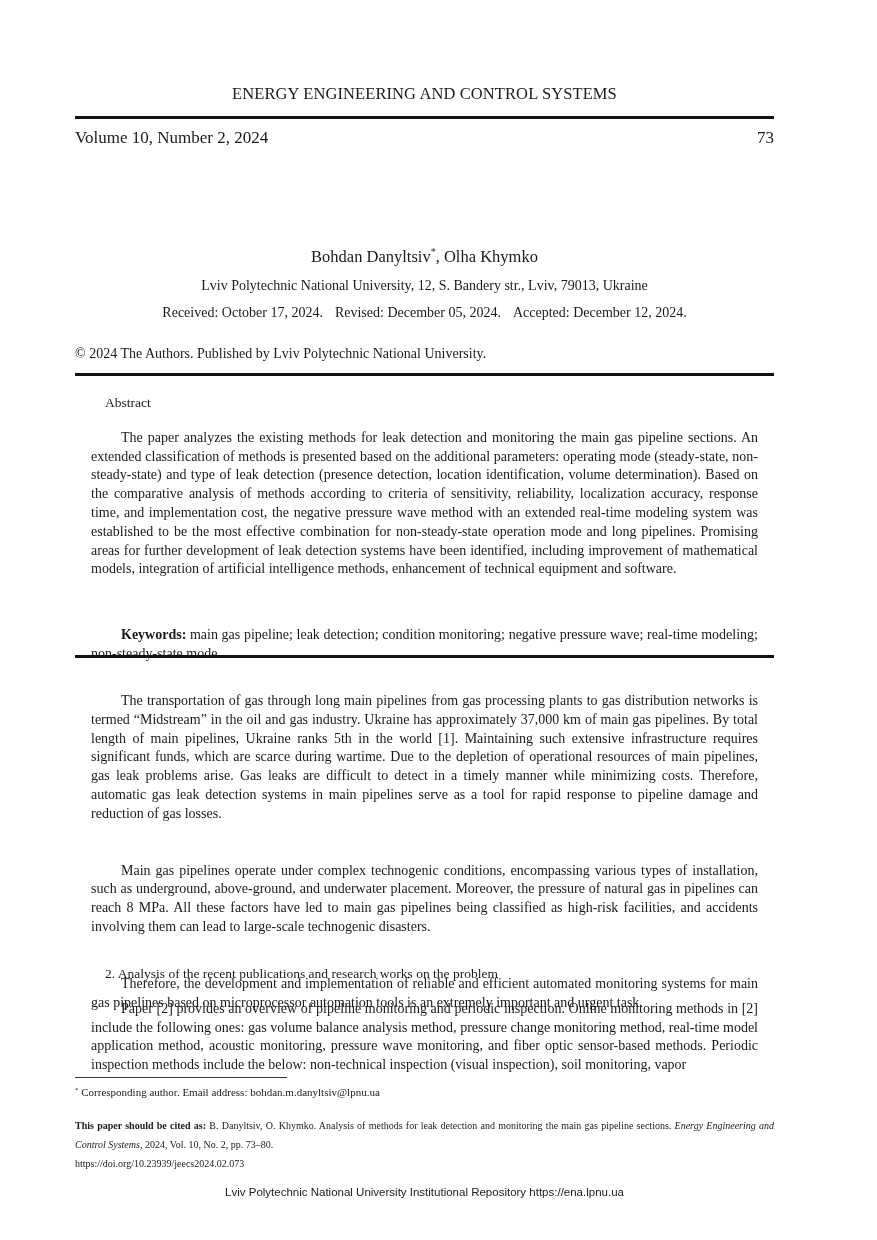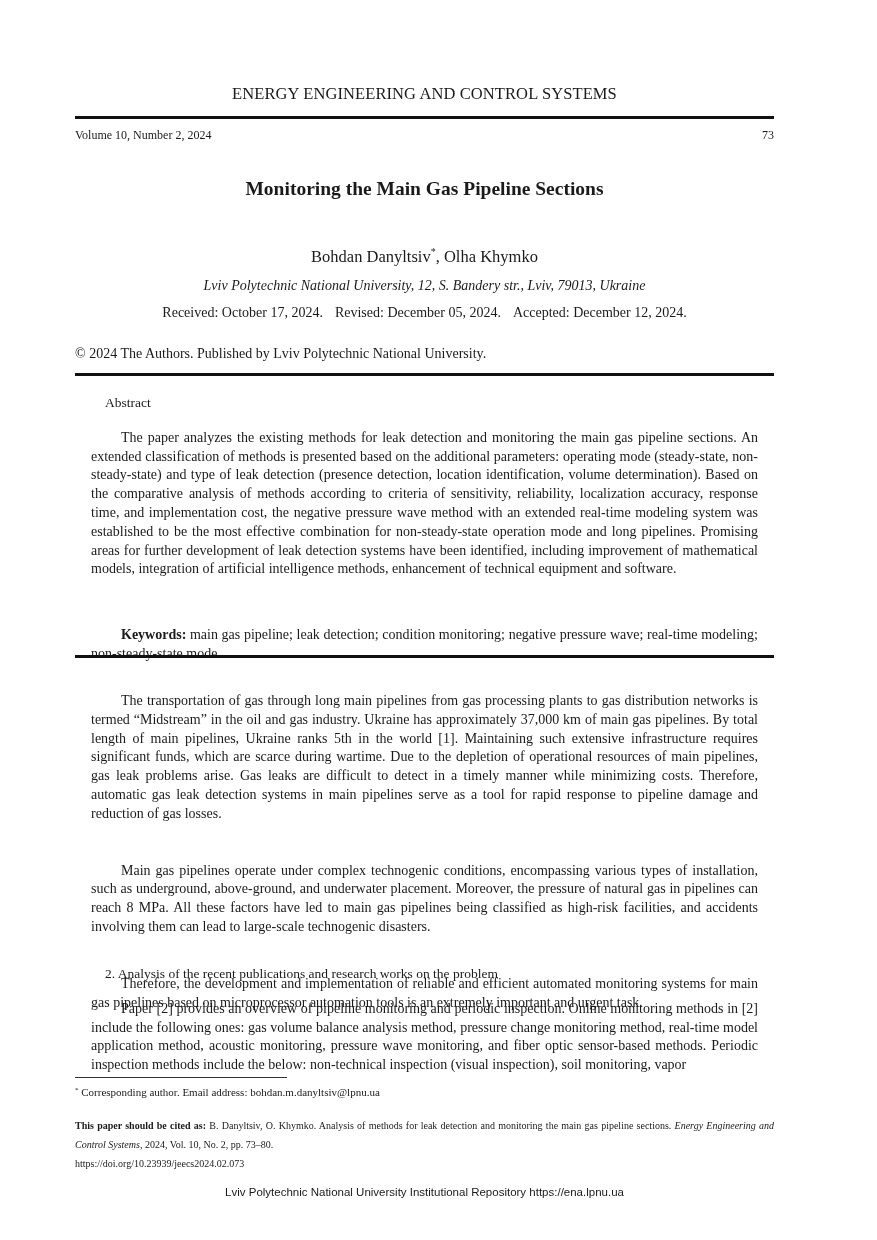--- a/index.html
+++ b/index.html
@@ -2,27 +2,27 @@
 <html><head>
 <meta charset="utf-8">
 <style>
   html, body { margin: 0; padding: 0; background: #ffffff; }
   body { width: 877px; height: 1240px; position: relative; overflow: hidden;
          font-family: "Liberation Serif", serif; color: #1a1a1a; }
   .page { position: absolute; left: 75px; top: 0; width: 699px; }
   .journal-name { position: absolute; top: 84px; left: 0; width: 699px; text-align: center;
                   font-size: 16.5px; letter-spacing: 0.1px; }
   .rule-thick { position: absolute; left: 0; width: 699px; height: 2.5px; background: #111; }
-  .vol-line { position: absolute; top: 128px; left: 0; width: 699px; font-size: 12px;
+  .vol-line { position: absolute; top: 128px; left: 0; width: 699px; font-size: 17px;
               display: flex; justify-content: space-between; }
   .title { position: absolute; top: 176px; left: 0; width: 699px; text-align: center;
            font-weight: bold; font-size: 19.5px; line-height: 26px; }
   .authors { position: absolute; top: 246px; left: 0; width: 699px; text-align: center; font-size: 16.5px; }
   .authors sup { font-size: 10px; vertical-align: 7px; }
-  .affil { position: absolute; top: 278px; left: 0; width: 699px; text-align: center; font-style: italic; font-size: 14px; }
+  .affil { position: absolute; top: 278px; left: 0; width: 699px; text-align: center; font-size: 14px; }
   .dates { position: absolute; top: 305px; left: 0; width: 699px; text-align: center; font-size: 14px; word-spacing: 0; }
   .dates span.sep { display: inline-block; width: 12px; }
   .copyright { position: absolute; top: 346px; left: 0; width: 699px; font-size: 14px; }
   .section-block { position: absolute; left: 0; width: 699px; font-size: 14px; line-height: 18.8px; text-align: justify; }
   .section-block p { margin: 16px; text-indent: 30px; }
   .h { font-weight: normal; font-size: 13.5px; margin: 0 0 6px 30px; }
   .kw b { font-weight: bold; }
   .fn-rule { position: absolute; top: 1077px; left: 0; width: 212px; height: 1px; background: #333; }
   .footnote { position: absolute; top: 1086px; left: 0; width: 699px; font-size: 11px; }
   .footnote sup { font-size: 7px; vertical-align: 4px; }
@@ -38,21 +38,20 @@
 <div class="page">
 
   <div class="journal-name">ENERGY ENGINEERING AND CONTROL SYSTEMS</div>
   <div class="rule-thick" style="top:116px"></div>
   <div class="vol-line">
     <span>Volume 10, Number 2, 2024</span>
     <span>73</span>
   </div>
 
   <div class="title">
-    <div>Monitoring the Main Gas Pipeline Sections</div>
   </div>
 
   <div class="authors"><span>Bohdan Danyltsiv</span><sup>*</sup><span>, </span><span>Olha Khymko</span></div>
 
   <div class="affil">Lviv Polytechnic National University, 12, S. Bandery str., Lviv, 79013, Ukraine</div>
 
   <div class="dates">
     <span>Received: October 17, 2024.</span><span class="sep"></span><span>Revised: December 05, 2024.</span><span class="sep"></span><span>Accepted: December 12, 2024.</span>
   </div>
 

